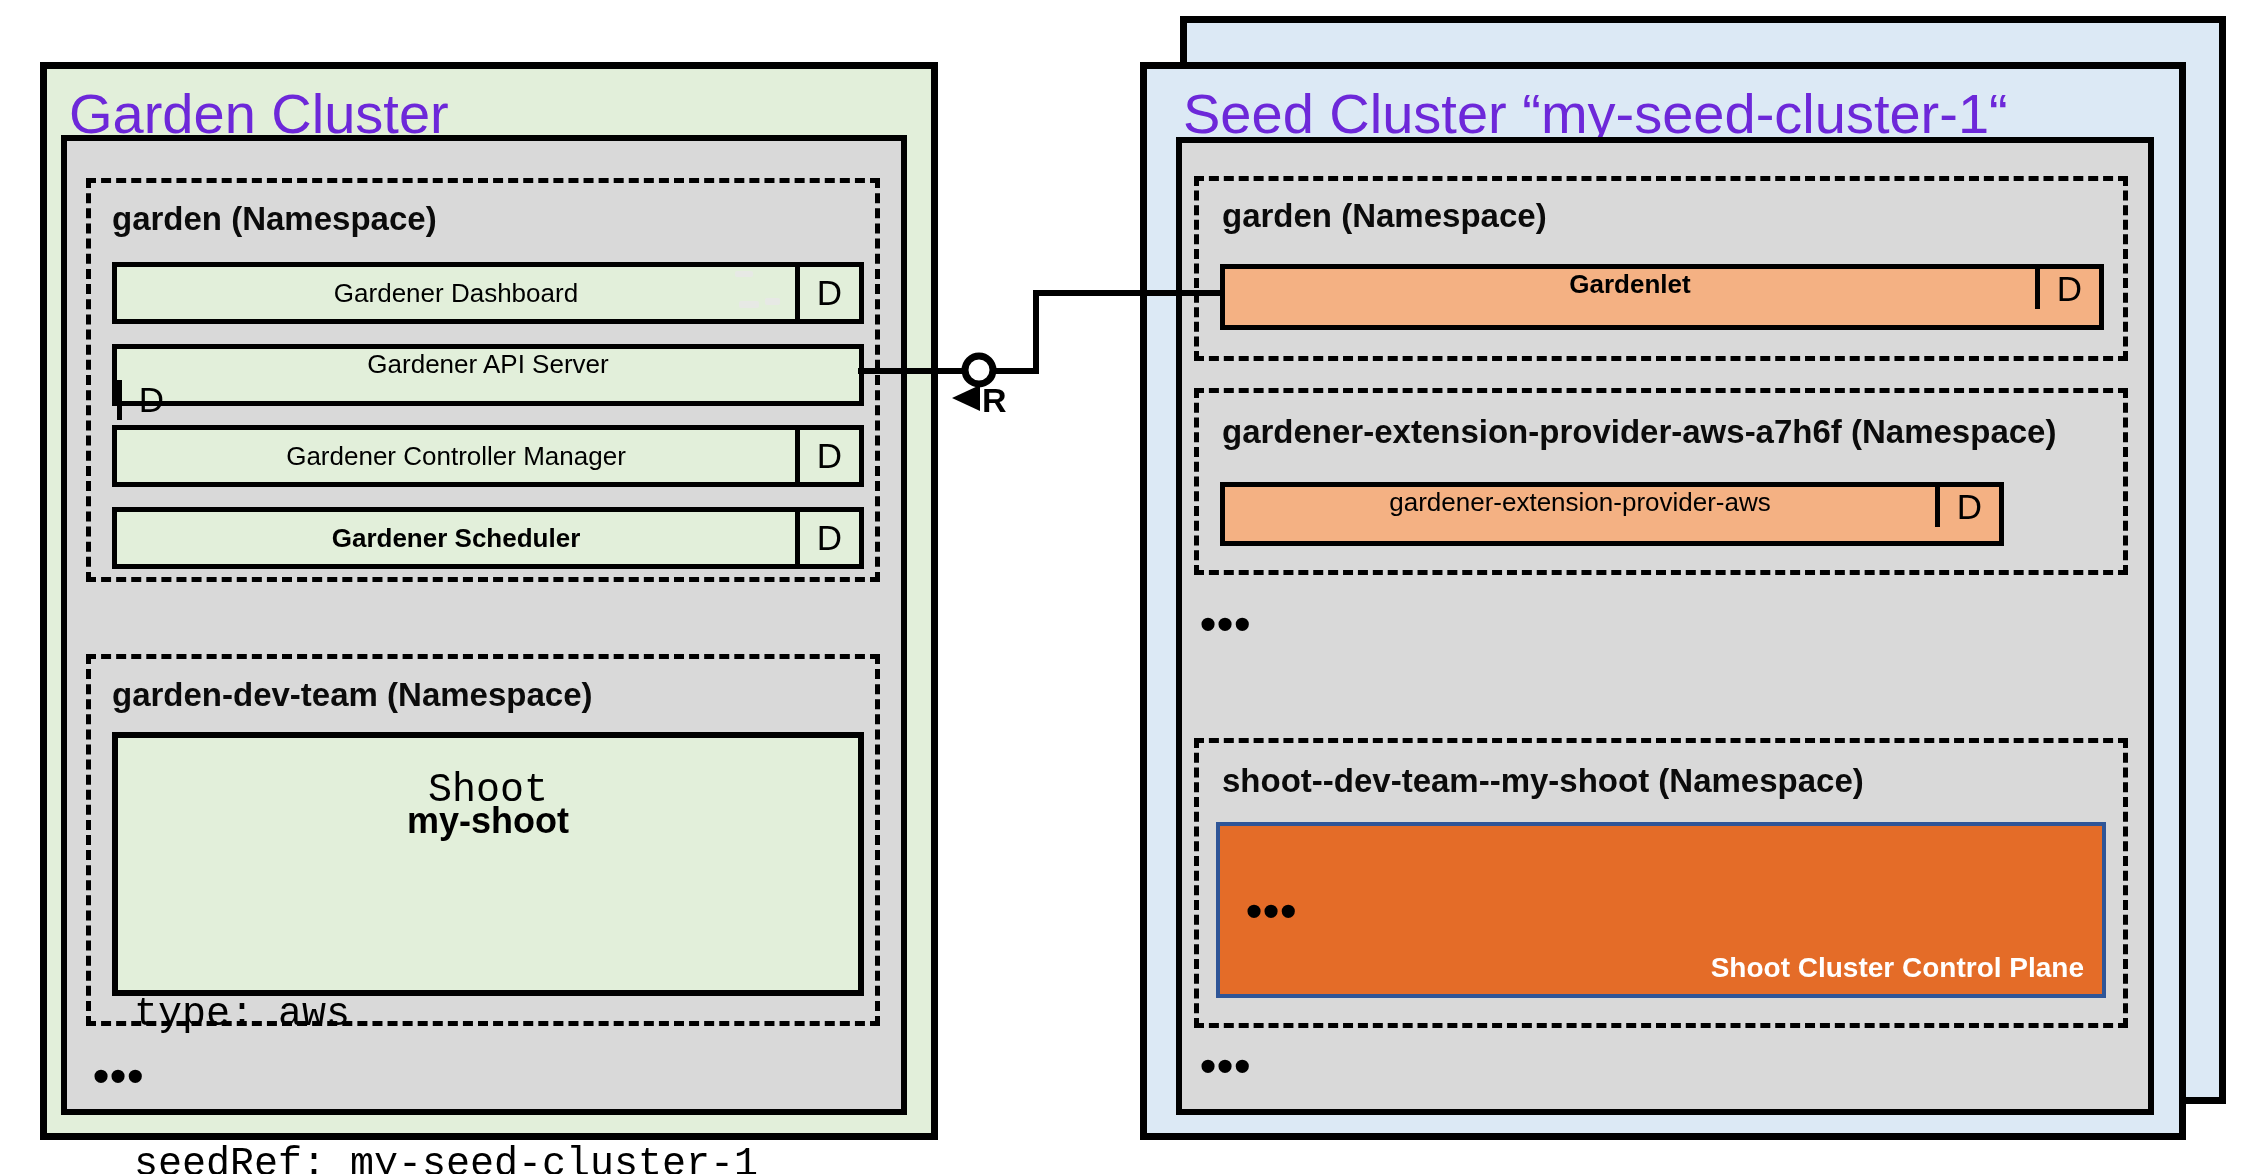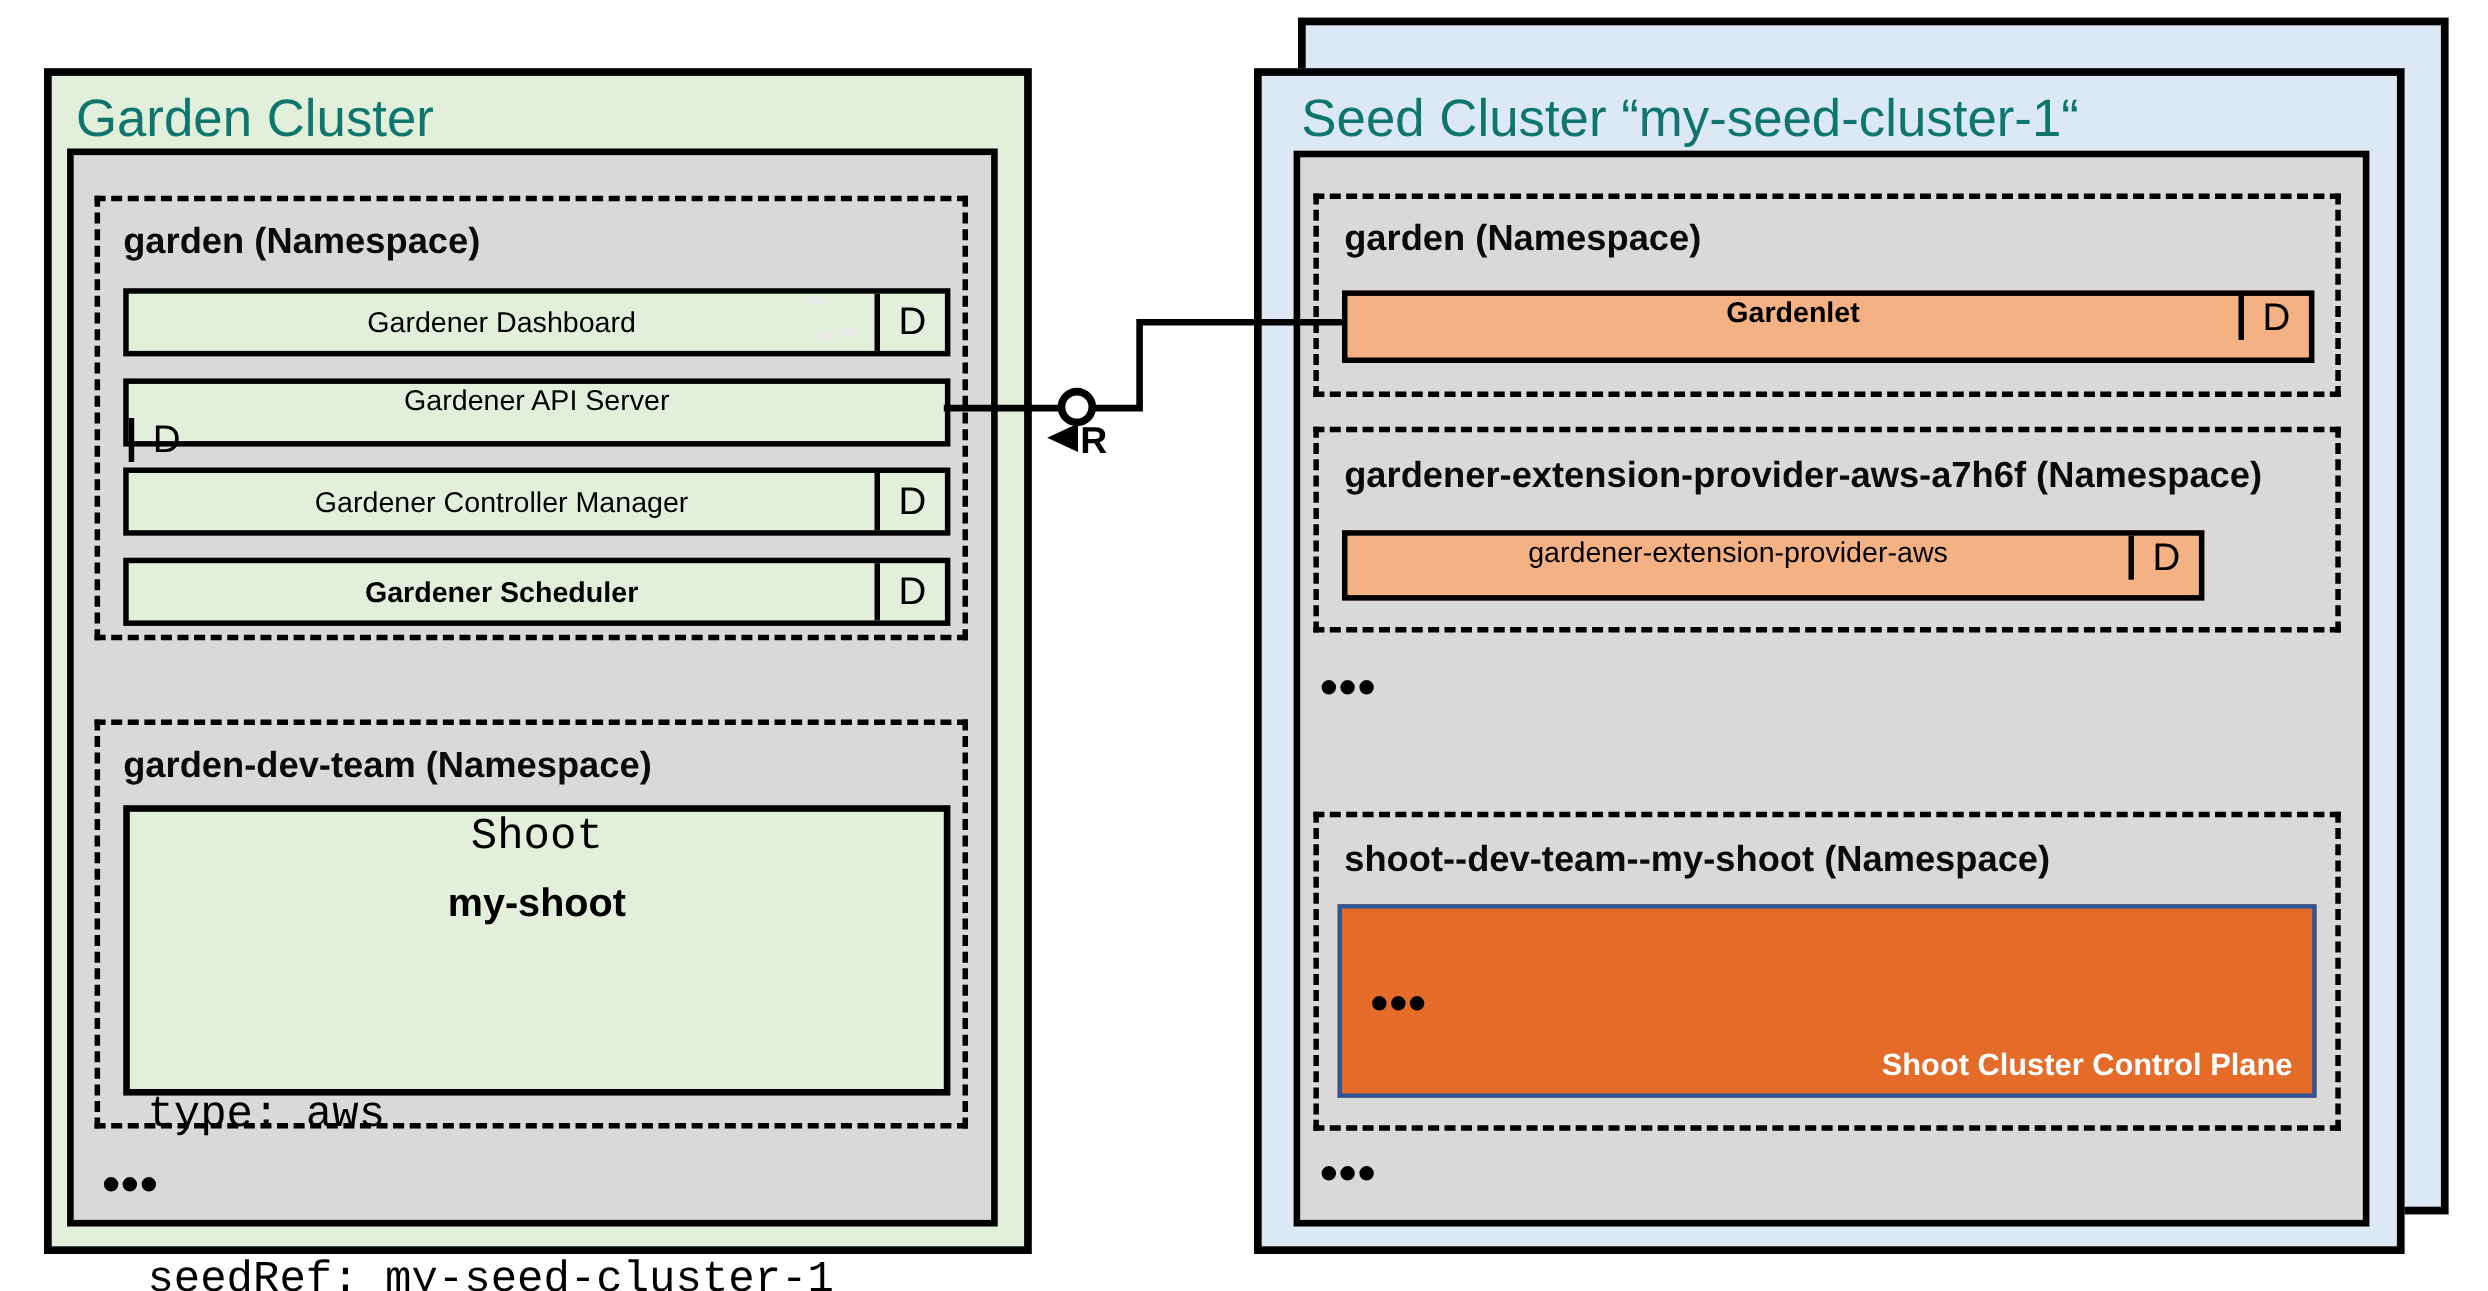--- a/index.html
+++ b/index.html
@@ -9,21 +9,21 @@
     font-family:"Liberation Sans",sans-serif;color:#000;overflow:hidden;
   }
   .abs{position:absolute;}
 
   
   .cluster-green{
     left:40px;top:62px;width:898px;height:1078px;
     background:#e2efda;border:7px solid #000;
   }
   .cluster-title{
-    font-size:48px;line-height:1.1;font-weight:400;color:#0f766e;
+    font-size:56px;line-height:1.1;font-weight:400;color:#6d28d9;
     white-space:nowrap;
   }
   .gc-title{left:22px;top:14px;}
   .inner-gray{
     background:#d9d9d9;border:6px solid #000;padding-left:48px;
   }
   .gc-gray{left:14px;top:66px;width:846px;height:980px;}
   .ns-dashed{
     border:5px dashed #000;
   }
@@ -45,21 +45,21 @@
   .d-badge{
     width:64px;border-left:5px solid #000;
     display:flex;align-items:center;justify-content:center;
     font-size:35px;font-weight:400;
   }
   .shoot-box{
     left:21px;top:73px;width:752px;height:264px;
     background:#e2efda;border:6px solid #000;
   }
   .mono{font-family:"Liberation Mono","DejaVu Sans Mono",monospace;}
-  .shoot-kind{left:0;right:0;top:1px;text-align:center;font-size:40px;font-weight:400;}
+  .shoot-kind{left:0;right:0;top:30px;text-align:center;font-size:40px;font-weight:400;}
   .shoot-name{left:0;right:0;top:62px;text-align:center;font-size:36px;font-weight:600;}
   .shoot-spec{left:16px;top:152px;font-size:40px;line-height:50px;white-space:pre;}
   .ellipsis{
     font-size:46px;font-weight:700;letter-spacing:1px;line-height:1;
     white-space:nowrap;color:#000;
   }
   .gc-ellipsis{left:26px;top:912px;}
 
   
   .smudge{background:#e7e9e5;border-radius:2px;}

